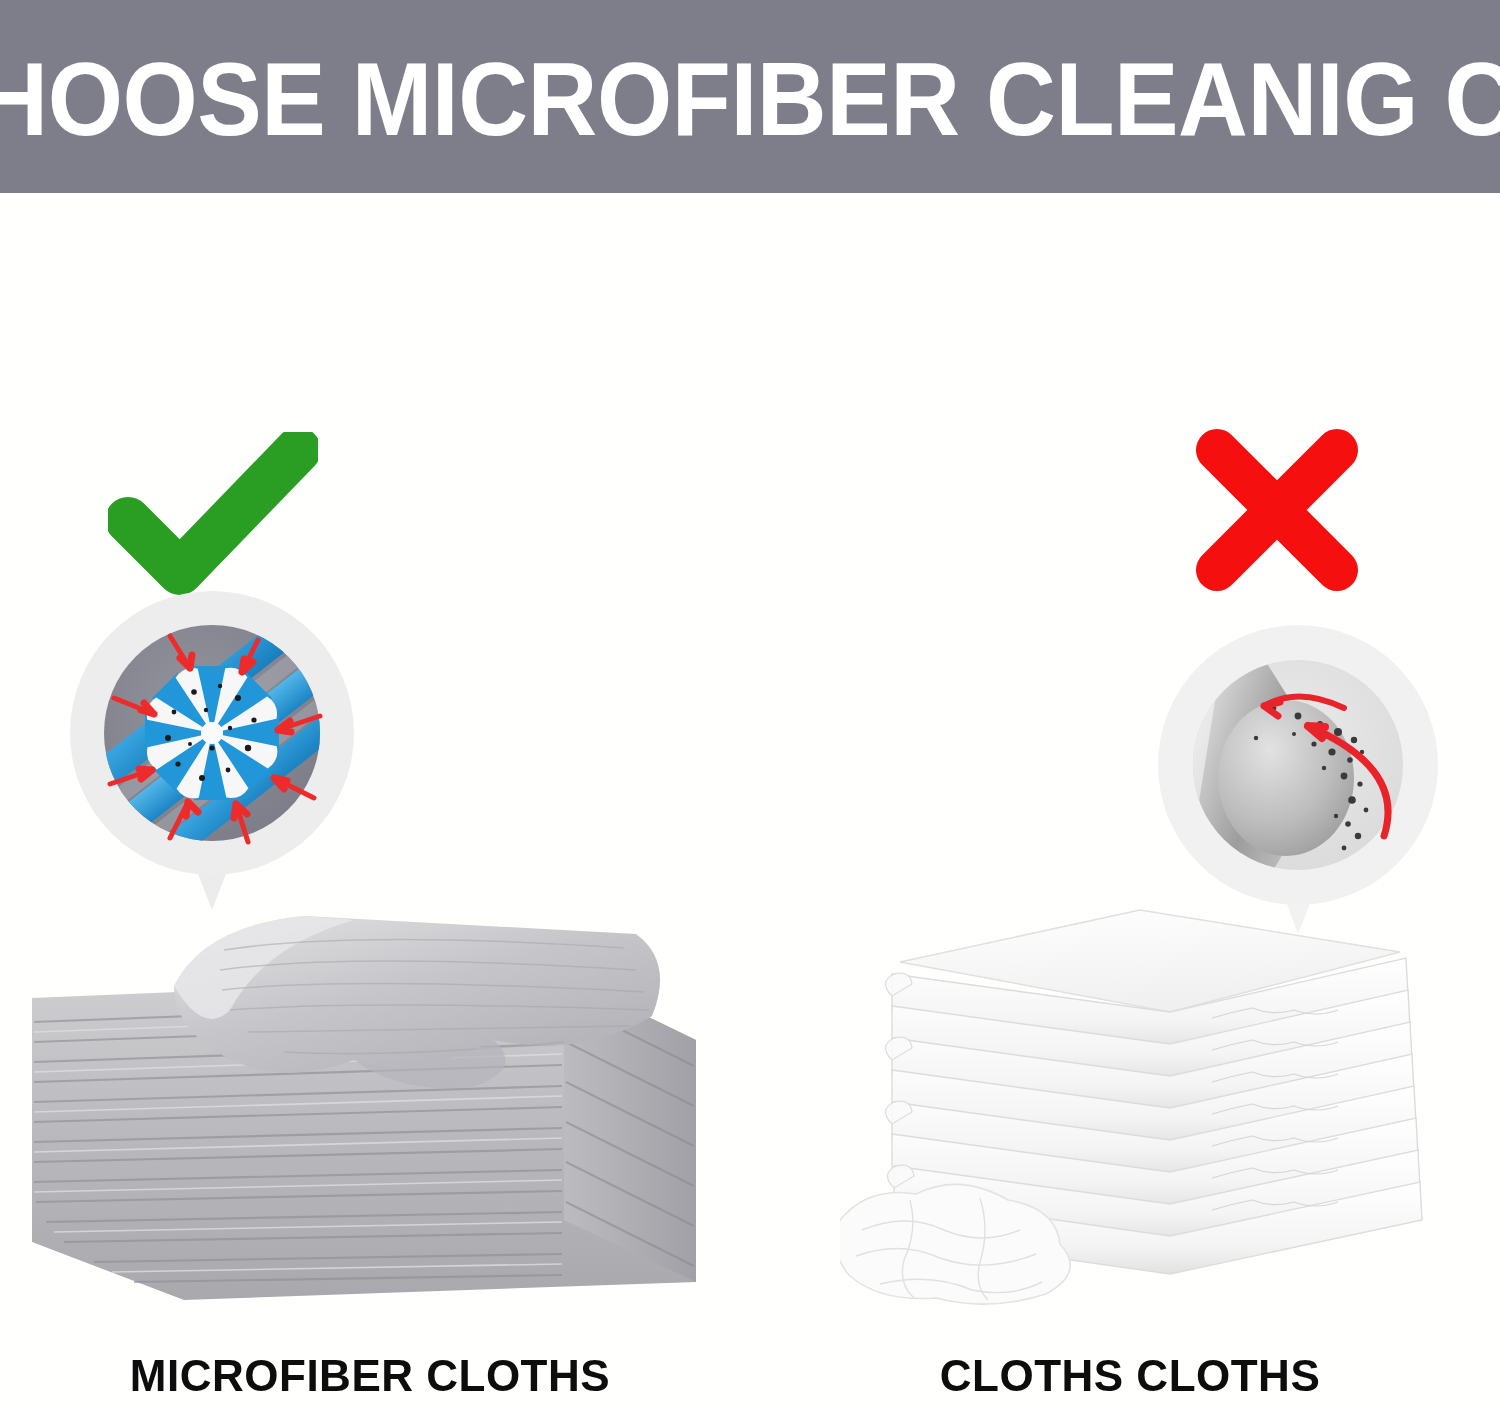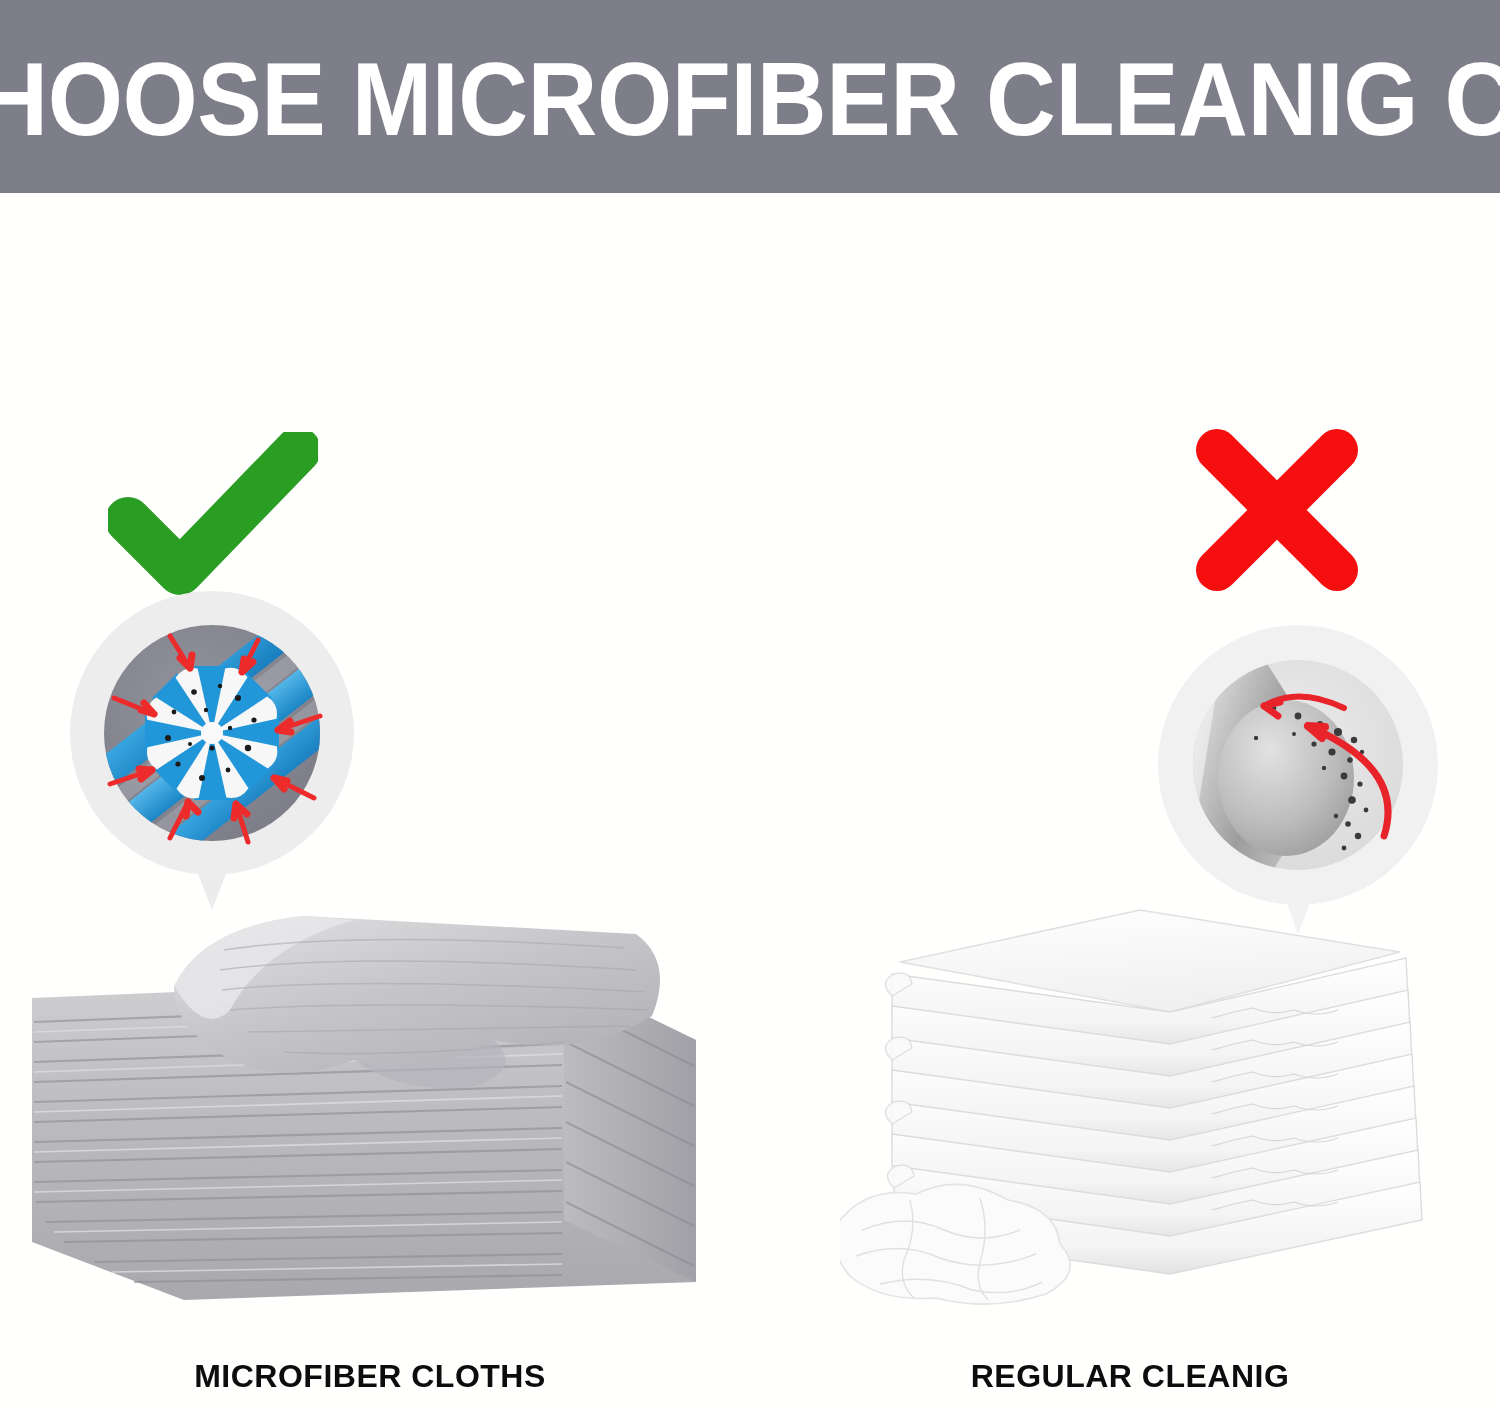--- a/index.html
+++ b/index.html
@@ -82,21 +82,21 @@
   .photo-left  { left: 24px;  top: 890px; width: 680px; height: 420px; }
   .photo-right { left: 840px; top: 900px; width: 640px; height: 410px; }
 
   
   .caption {
     position: absolute;
     top: 1352px;
     color: #0d0d0d;
     font-family: "Liberation Sans Narrow", "Liberation Sans", sans-serif;
     font-weight: bold;
-    font-size: 32px;
+    font-size: 44px;
     line-height: 48px;
     letter-spacing: 0.5px;
     white-space: nowrap;
   }
   .caption-left  { left: 0;   width: 740px;  text-align: center; }
   .caption-right { left: 760px; width: 740px; text-align: center; }
 </style>
 </head>
 <body>
 
@@ -450,15 +450,15 @@
     <g stroke="#e0e0e0" stroke-width="1.4" fill="none">
       <path d="M 22 330 Q 66 312 104 330 Q 142 346 180 330"></path>
       <path d="M 16 356 Q 60 340 100 358 Q 146 374 196 354"></path>
       <path d="M 40 384 Q 90 372 132 390 Q 170 398 202 382"></path>
       <path d="M 70 300 Q 78 330 64 360 Q 58 384 74 398"></path>
       <path d="M 140 298 Q 150 330 140 362 Q 134 386 148 400"></path>
     </g>
   </svg>
 
   <div class="caption caption-left">MICROFIBER CLOTHS</div>
-  <div class="caption caption-right">REGULAR CLEANIG</div>
+  <div class="caption caption-right">CLOTHS CLOTHS</div>
 
 </div>
 
 </body></html>

